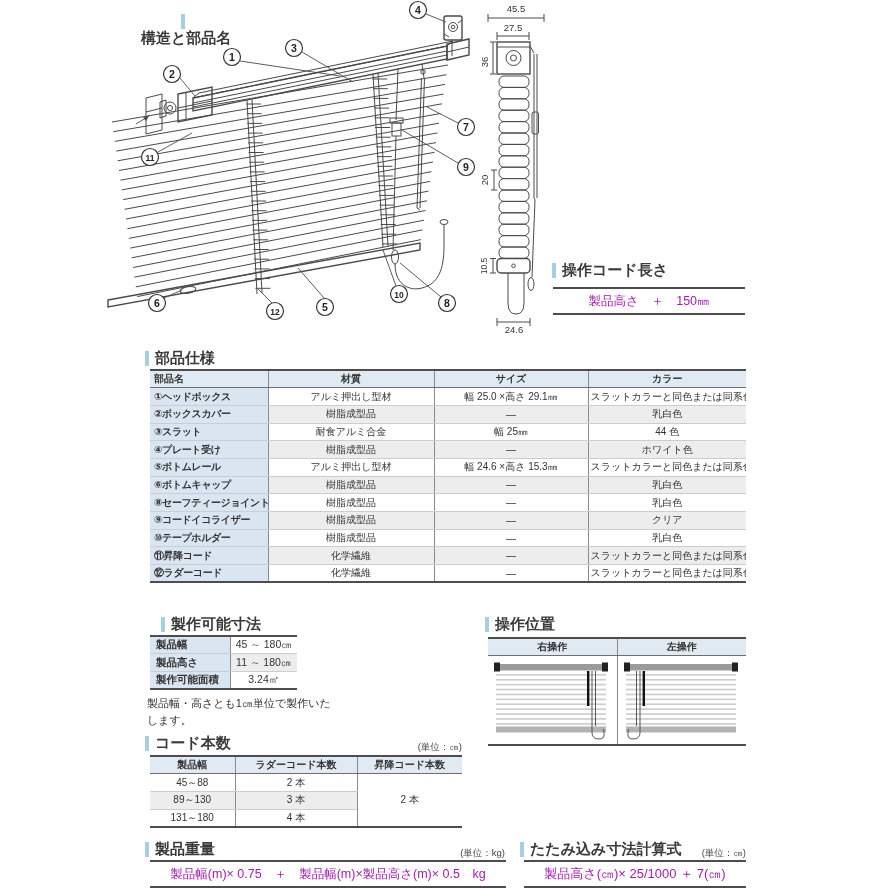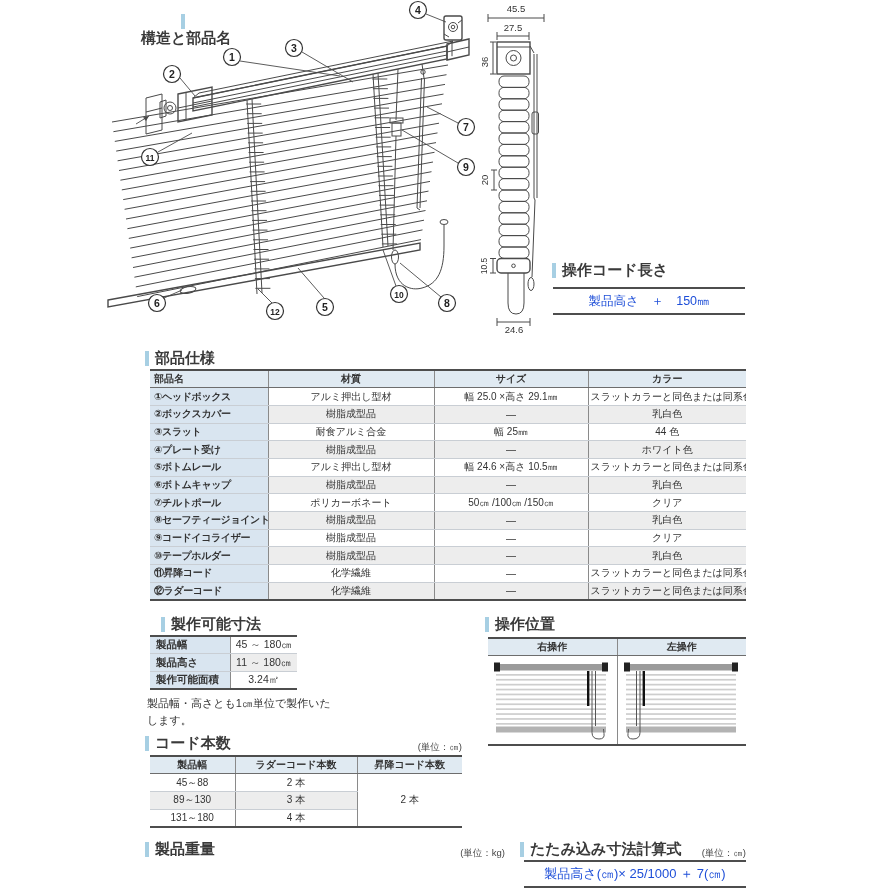--- a/index.html
+++ b/index.html
@@ -4,21 +4,21 @@
 <style>
   *{margin:0;padding:0;box-sizing:border-box;}
   html,body{background:#fff;}
   #page{position:relative;width:890px;height:890px;background:#fff;overflow:hidden;
         font-family:"Liberation Sans","DejaVu Sans",sans-serif;color:#333;}
   .sec-title{position:absolute;display:flex;align-items:center;font-weight:bold;
              font-size:15px;color:#3a3a3a;white-space:nowrap;}
   .sec-title .bar{display:inline-block;width:4px;height:15px;background:#a7cfe3;margin-right:6px;}
   .unit{position:absolute;font-size:9.5px;color:#444;text-align:right;white-space:nowrap;}
   .fbox{position:absolute;border-top:2px solid #4d4d4d;border-bottom:2px solid #4d4d4d;
-        display:flex;align-items:center;justify-content:center;font-size:12.5px;color:#1d4ed8;white-space:nowrap;}
+        display:flex;align-items:center;justify-content:center;font-size:12.5px;color:#a21caf;white-space:nowrap;}
   table{position:absolute;border-collapse:collapse;table-layout:fixed;}
   .t{border-top:2px solid #4d4d4d;border-bottom:2px solid #4d4d4d;}
   .t th{background:#e0eaf2;font-weight:bold;border-bottom:1px solid #6d6d6d;}
   .t th,.t td{font-size:10px;height:17.7px;text-align:center;padding:0 2px;
               border-left:1px solid #8a8a8a;overflow:hidden;white-space:nowrap;}
   .t th:first-child,.t td:first-child{border-left:none;}
   .t td{border-bottom:1px solid #c9ced4;background:#fff;}
   .t tr:last-child td{border-bottom:none;}
   .spec td.name{background:#d9e5f0;text-align:left;font-weight:bold;padding-left:4px;letter-spacing:-0.4px;}
   .spec tbody tr:nth-child(even) td:not(.name){background:#ededed;}
@@ -275,34 +275,28 @@
         </tr>
       <tr>
           <td class="name">④プレート受け</td>
           <td>樹脂成型品</td>
           <td>―</td>
           <td>ホワイト色</td>
         </tr>
       <tr>
           <td class="name">⑤ボトムレール</td>
           <td>アルミ押出し型材</td>
-          <td>幅 24.6 ×高さ 10.5㎜</td>
+          <td>幅 24.6 ×高さ 15.3㎜</td>
           <td>スラットカラーと同色または同系色</td>
         </tr>
       <tr>
           <td class="name">⑥ボトムキャップ</td>
           <td>樹脂成型品</td>
           <td>―</td>
           <td>乳白色</td>
-        </tr>
-      <tr>
-          <td class="name">⑦チルトポール</td>
-          <td>ポリカーボネート</td>
-          <td>50㎝ /100㎝ /150㎝</td>
-          <td>クリア</td>
         </tr>
       <tr>
           <td class="name">⑧セーフティージョイント</td>
           <td>樹脂成型品</td>
           <td>―</td>
           <td>乳白色</td>
         </tr>
       <tr>
           <td class="name">⑨コードイコライザー</td>
           <td>樹脂成型品</td>
@@ -441,20 +435,21 @@
         <td class="z">4 本</td>
       </tr>
     </tbody>
   </table>
 
   <div class="sec-title" style="left:145px;top:840px;">
     <span class="bar"></span>
     <span>製品重量</span>
   </div>
   <div class="unit" style="left:390px;top:847px;width:115px;">(単位：kg)</div>
+  <div class="fbox" style="left:150px;top:860px;width:356px;height:28px;">製品幅(m)× 0.75　＋　製品幅(m)×製品高さ(m)× 0.5　kg</div>
 
   <div class="sec-title" style="left:520px;top:840px;">
     <span class="bar"></span>
     <span>たたみ込み寸法計算式</span>
   </div>
   <div class="unit" style="left:680px;top:847px;width:66px;">(単位：㎝)</div>
   <div class="fbox" style="left:524px;top:860px;width:222px;height:28px;font-size:13px;">製品高さ(㎝)× 25/1000 ＋ 7(㎝)</div>
 
 </div>
 

